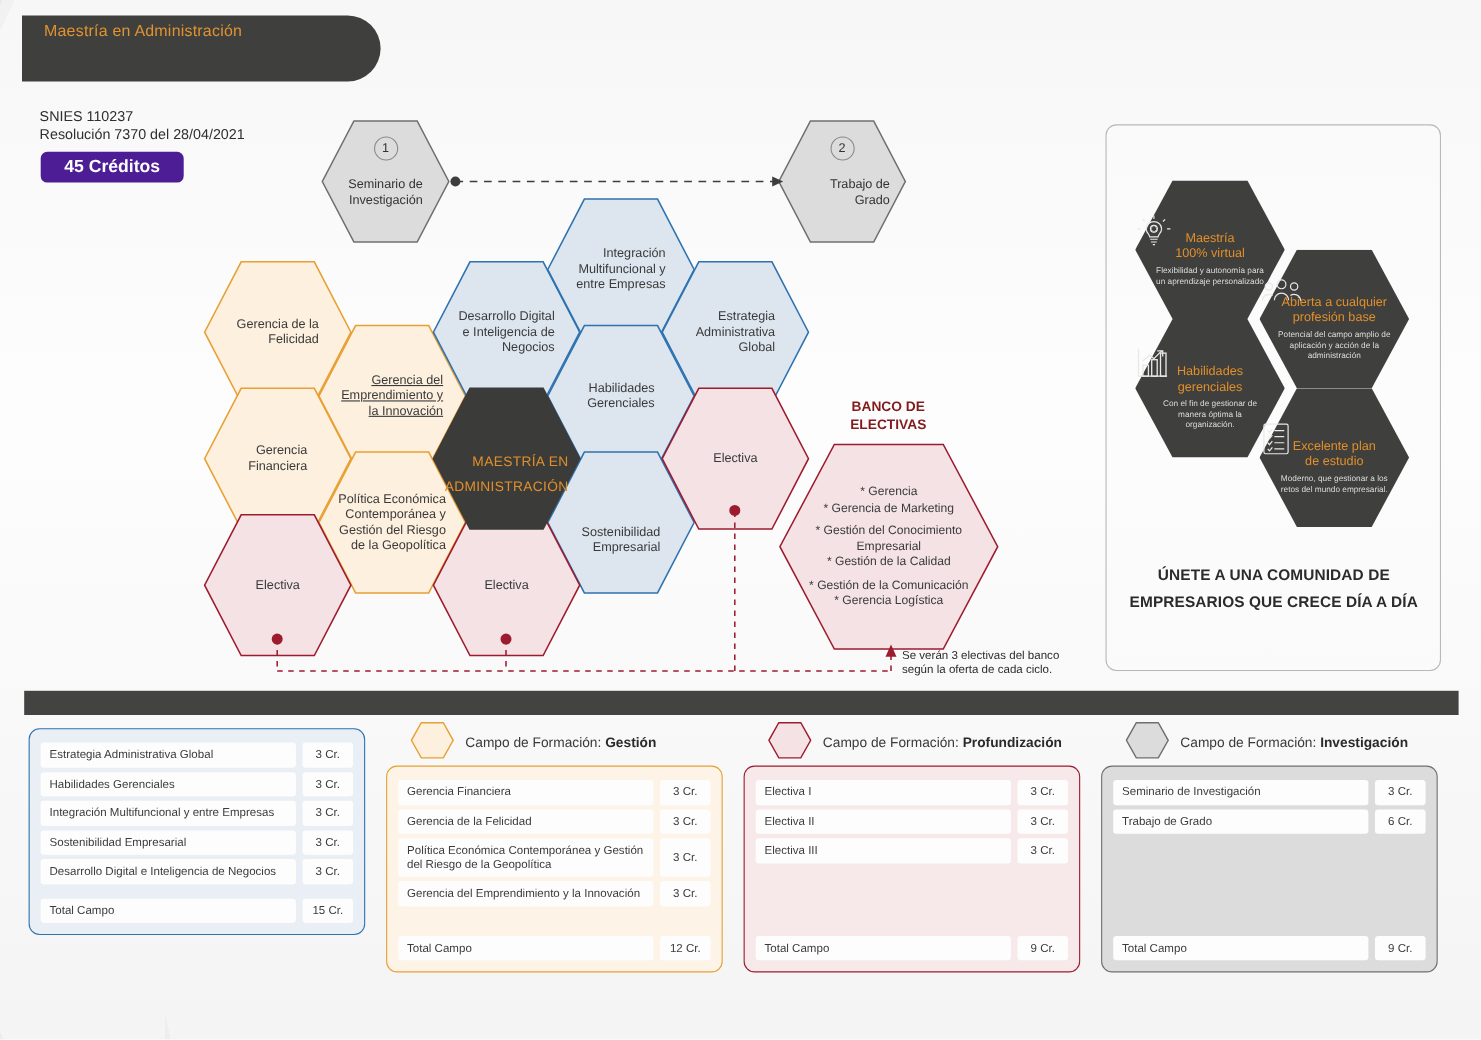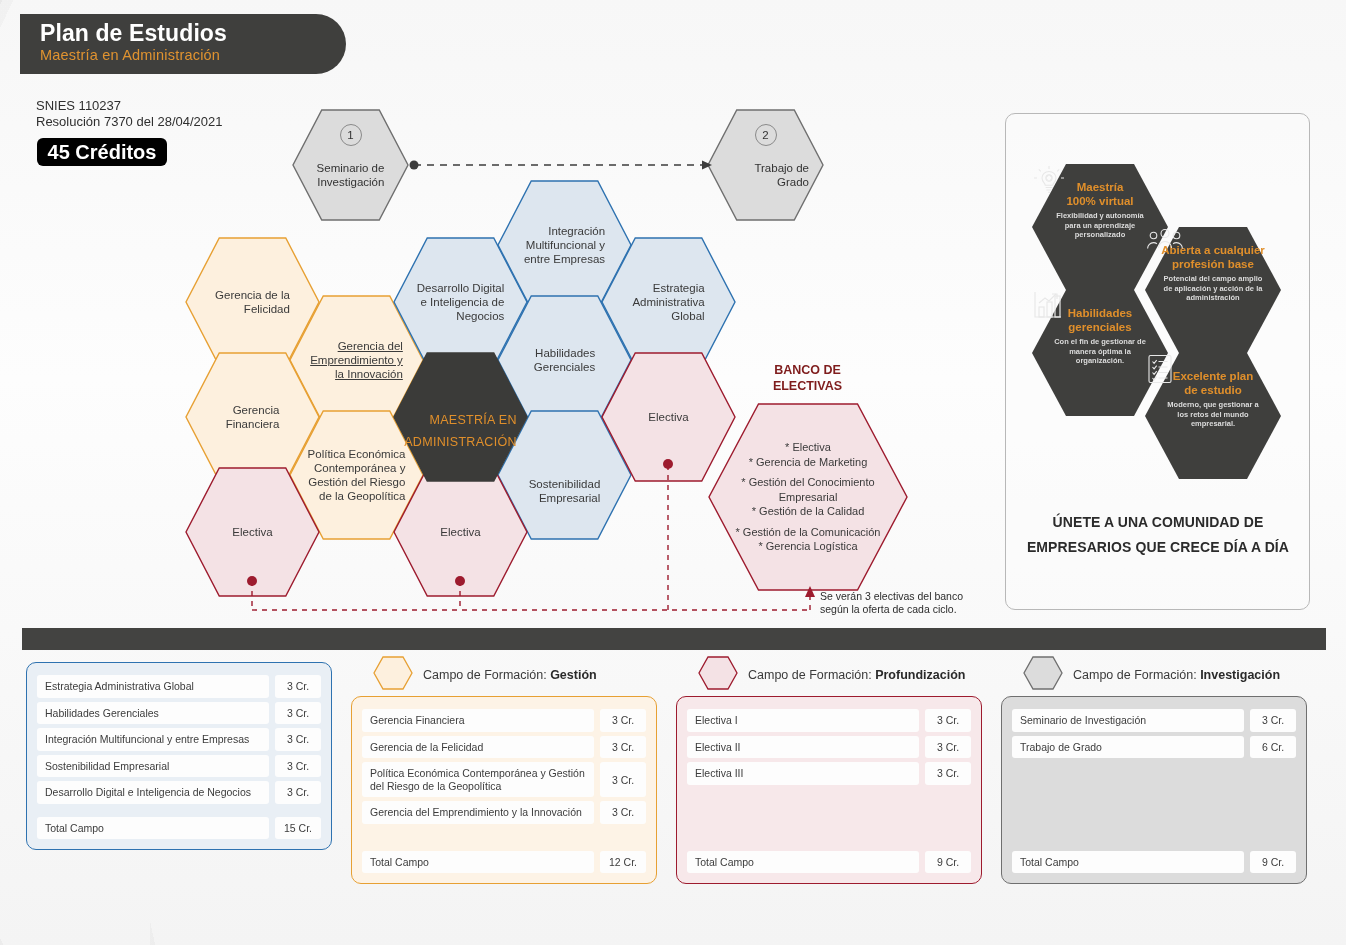--- a/index.html
+++ b/index.html
@@ -34,22 +34,22 @@
     position:absolute; left:20px; top:14px; width:326px; height:60px;
     background:#3f3f3d; border-radius:0 30px 30px 0;
     padding:6px 0 0 20px;
   }
   #header-title{ font-size:23px; font-weight:bold; color:#ffffff; letter-spacing:.1px; line-height:26px;}
   #header-subtitle{ font-size:14.5px; color:#e09330; line-height:18px; letter-spacing:.2px;}
   #snies-line{ position:absolute; left:36px; top:97px; font-size:13px; color:#2f2f2f; line-height:17px;}
   #resolucion-line{ position:absolute; left:36px; top:113px; font-size:13px; color:#2f2f2f; line-height:17px;}
   #credits-badge{
     position:absolute; left:37px; top:138px; width:130px; height:28px;
-    background:#000000; border-radius:6px; color:#fff;
-    font-size:20px; font-weight:bold; display:flex; align-items:center; justify-content:center;
+    background:#4c1d95; border-radius:6px; color:#fff;
+    font-size:16px; font-weight:bold; display:flex; align-items:center; justify-content:center;
   }
 
   
   .hex{
     position:absolute;
     display:flex; align-items:center; justify-content:center;
     text-align:center;
   }
   .hex svg{ position:absolute; left:0; top:0; overflow:visible;}
   .hex .hex-label{
@@ -80,21 +80,21 @@
   #elective-note{
     position:absolute; left:820px; top:590px; width:165px;
     font-size:10.5px; line-height:13px; color:#2c2c2c;
   }
 
   
   #benefits-panel{
     position:absolute; left:1005px; top:113px; width:305px; height:497px;
     border:1px solid #b8b8b8; border-radius:10px; background:rgba(252,252,252,.55);
   }
-  .bhex{ position:absolute; display:flex; flex-direction:column; align-items:center; justify-content:flex-start;font-weight:bold; }
+  .bhex{ position:absolute; display:flex; flex-direction:column; align-items:center; justify-content:center; }
   .bhex svg{ position:absolute; left:0; top:0; }
   .bhex .binner{ position:relative; z-index:2; width:100%; text-align:center; padding-top:14px;}
   .bhex .bicon{ display:block; margin:0 auto 2px; }
   .bhex .btitle{ font-size:11.5px; line-height:14px; color:#e08f2b; }
   .bhex .bdesc{ font-size:7.5px; line-height:9.5px; color:#dcdcdc; padding:3px 16px 0; }
   #community-line{
     position:absolute; left:1020px; top:510px; width:276px; text-align:center;
     font-size:14px; font-weight:bold; line-height:25px; color:#2b2b2b; letter-spacing:.1px;
   }
 
@@ -136,21 +136,20 @@
   #legend-investigacion{ left:1001px; }
   #legend-investigacion .legend-card{ border-color:#6f6f6f; background:#dcdcdc; }
 </style>
 </head>
 <body>
 
 <div id="bg-texture"></div>
 <div id="bg-texture2"></div>
 
 <div id="header-banner">
-  <div id="header-title">Plan de Estudios</div>
   <div id="header-subtitle">Maestría en Administración</div>
 </div>
 <div id="snies-line">SNIES 110237</div>
 <div id="resolucion-line">Resolución  7370 del 28/04/2021</div>
 <div id="credits-badge">45 Créditos</div>
 
 <svg class="layer" width="1346" height="945" style="z-index:1">
 
   <line x1="414" y1="165" x2="706" y2="165" stroke="#3d3d3d" stroke-width="1.3" stroke-dasharray="7,6"></line>
   <circle cx="414" cy="165" r="4.5" fill="#3d3d3d"></circle>
@@ -285,21 +284,21 @@
 </div>
 
 <div id="banco-title" style="white-space:pre-line">BANCO DE
 ELECTIVAS</div>
 <div class="hex" id="banco-hex" style="left:709px; top:404px; width:198px; height:186px;">
   <svg width="198" height="186" viewBox="0 0 198 186">
       <polygon points="49.5,0 148.5,0 198,93 148.5,186 49.5,186 0,93" fill="#f4e2e5" stroke="#9d1b2e" stroke-width="1.4"></polygon>
     </svg>
   <div class="banco-list">
     <div class="banco-group">
-      <div>* Electiva</div>
+      <div>* Gerencia</div>
       <div>* Gerencia de Marketing</div>
     </div>
     <div class="banco-group">
       <div>* Gestión del Conocimiento</div>
       <div>Empresarial</div>
       <div>* Gestión de la Calidad</div>
     </div>
     <div class="banco-group">
       <div>* Gestión de la Comunicación</div>
       <div>* Gerencia Logística</div>

